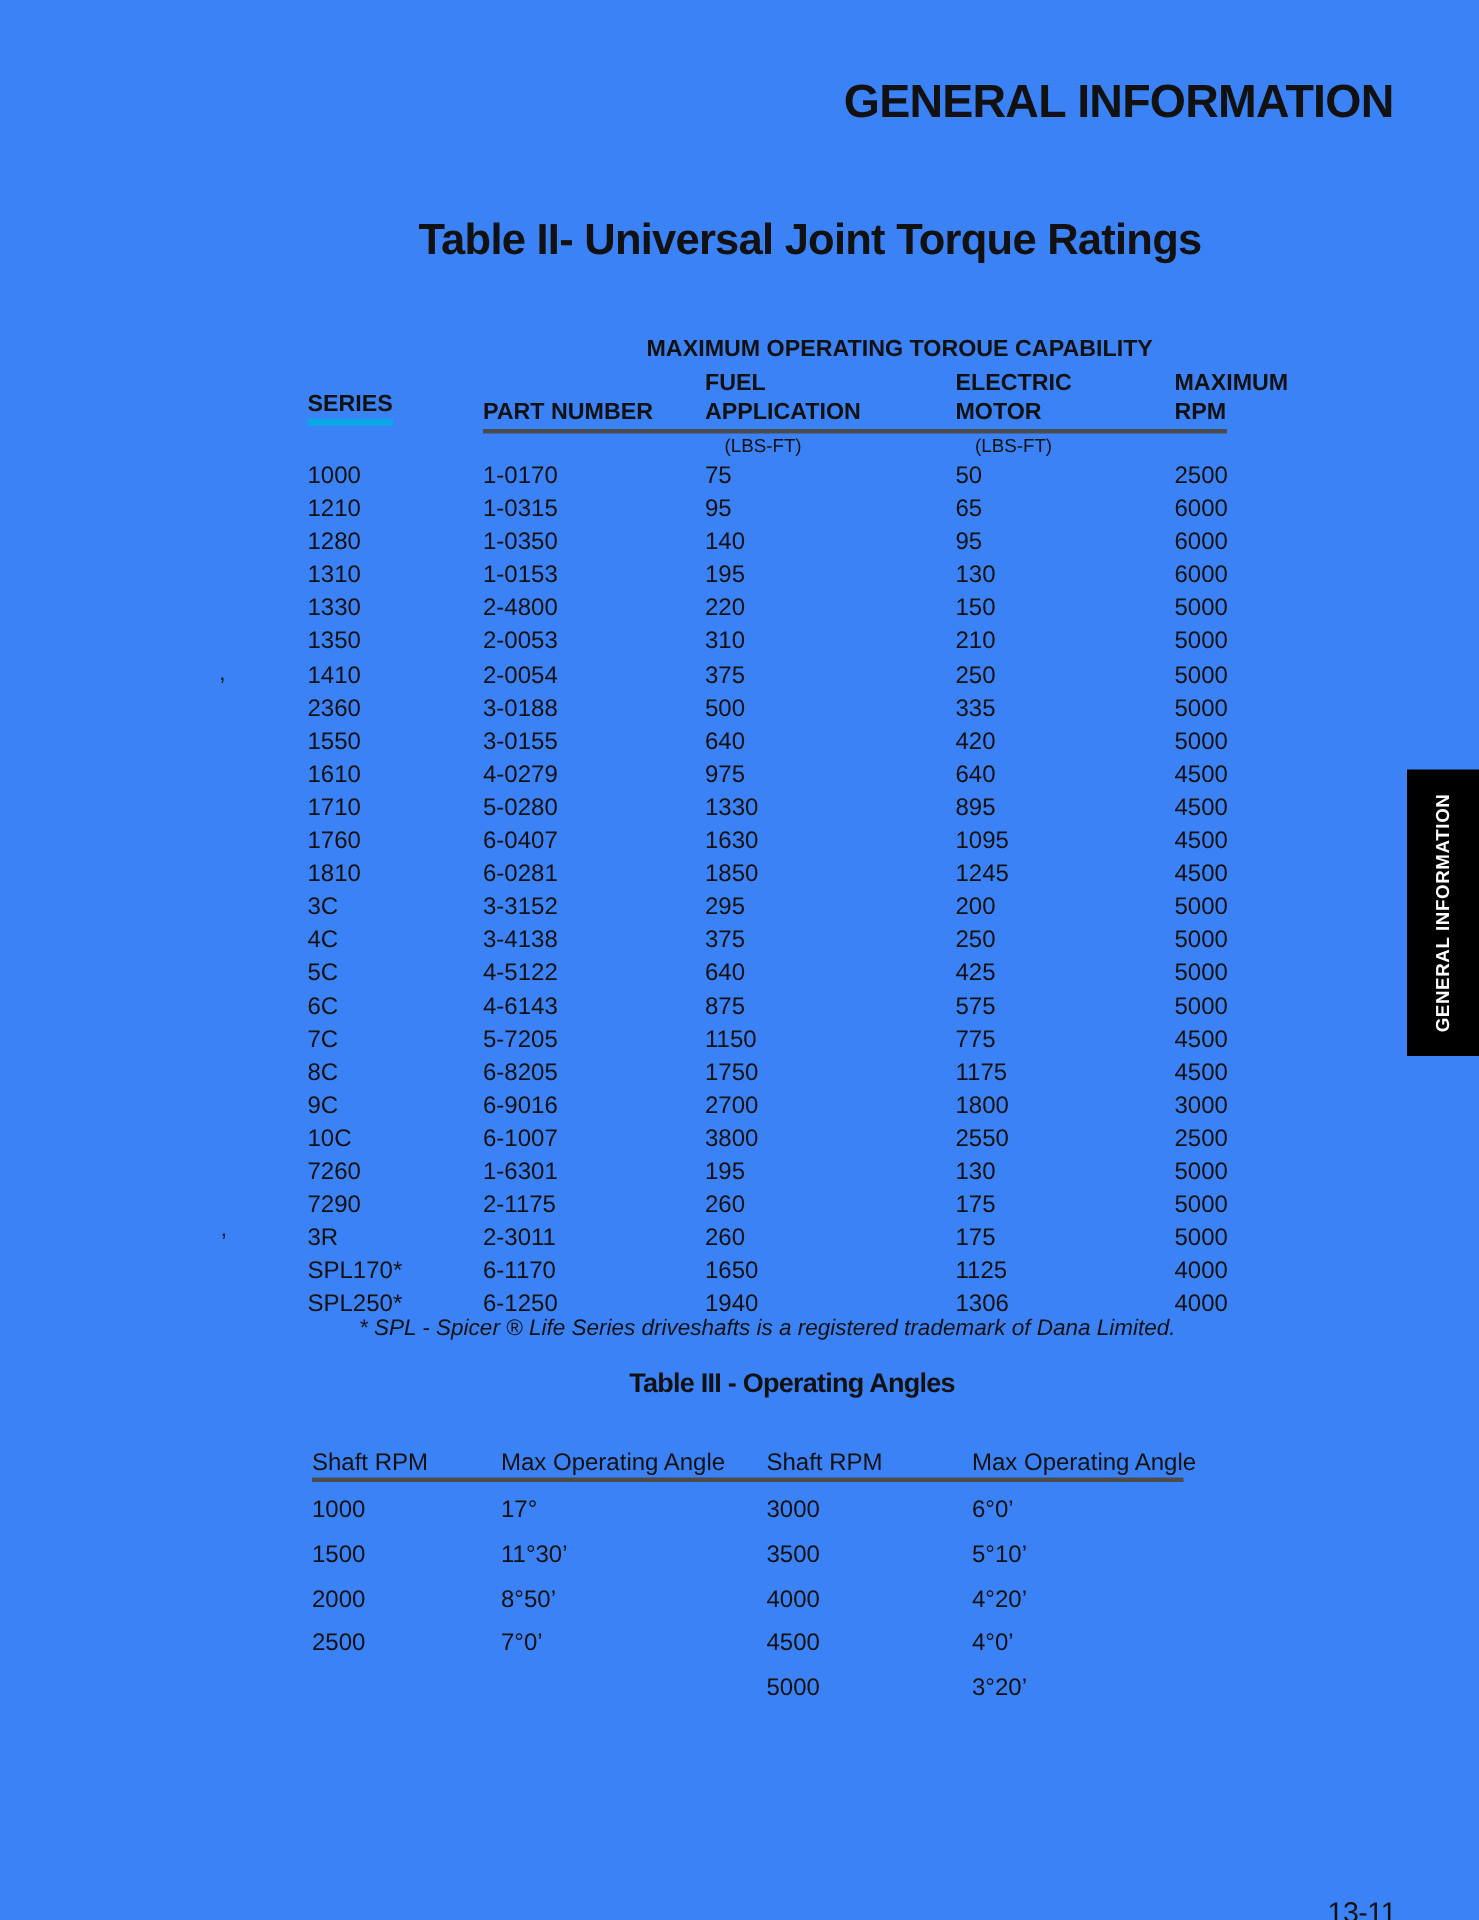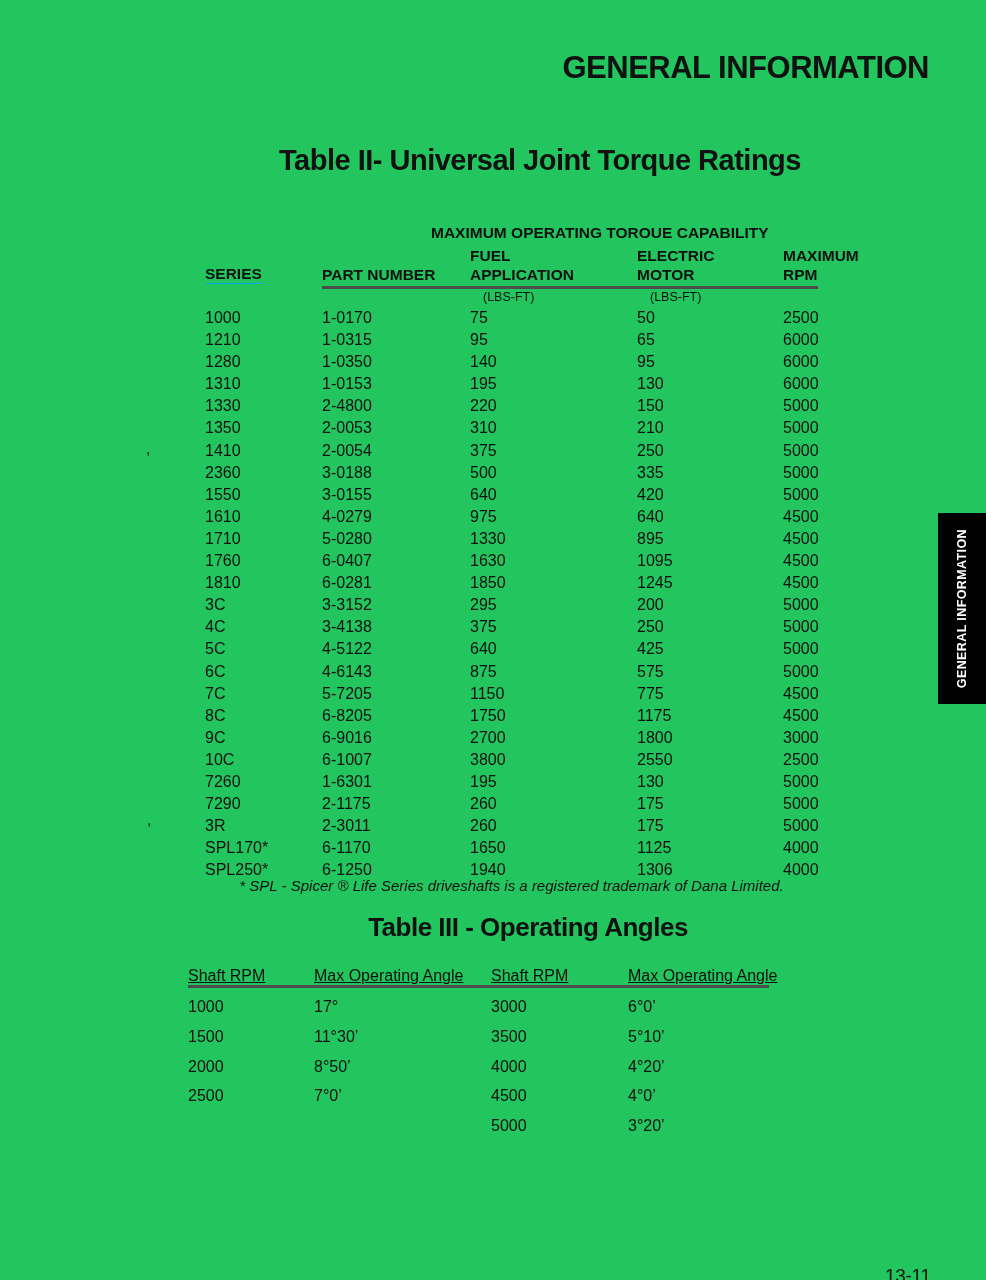--- a/index.html
+++ b/index.html
@@ -1,54 +1,54 @@
 <!DOCTYPE html>
 <html><head>
 <meta charset="utf-8">
 <style>
   html,body{margin:0;padding:0;background:#e8e8e8;}
   .page{
     position:relative;
     width:986px;height:1280px;
-    background:#22c55e;
+    background:#3b82f6;
     font-family:"Liberation Sans","DejaVu Sans",sans-serif;
     color:#111;
     overflow:hidden;
     margin:0 auto;
   }
   
   .hdr-title{
     position:absolute;top:50px;right:57px;
     font-size:31px;font-weight:700;letter-spacing:-0.5px;white-space:nowrap;
   }
   
   .t2-title{
     position:absolute;top:144px;left:230px;width:620px;text-align:center;
     font-size:29px;font-weight:700;letter-spacing:-0.5px;white-space:nowrap;
   }
   .t2{position:absolute;left:205px;top:224px;width:613px;}
   .t2-group{position:absolute;left:226px;top:0;font-size:15.5px;font-weight:700;white-space:nowrap;}
   .t2-grid{display:grid;grid-template-columns:117px 148px 167px 146px 1fr;width:100%;}
   .t2-head{position:absolute;top:22px;left:0;align-items:end;font-size:15.5px;font-weight:700;line-height:19px;}
   .t2-head .hcell{white-space:nowrap;}
-  .underline-self{display:inline-block;border-bottom:1px solid #0ea5e9;}
+  .underline-self{display:inline-block;border-bottom:5px solid #0ea5e9;}
   .t2-rule{position:absolute;left:117px;top:62px;width:496px;height:3px;background:#4c4c4c;}
   .t2-units{position:absolute;top:66px;left:13px;font-size:12.5px;line-height:15px;}
   .t2-rows{position:absolute;top:84px;left:0;width:100%;}
   .t2-row{height:22.1px;font-size:16px;line-height:20px;}
   .footnote{
     position:absolute;top:877px;left:205px;width:613px;text-align:center;
     font-style:italic;font-size:15px;white-space:nowrap;
   }
   
   .t3-title{
     position:absolute;top:912px;left:218px;width:620px;text-align:center;
-    font-size:26px;font-weight:700;letter-spacing:-0.5px;white-space:nowrap;
-  }
-  .t3{position:absolute;left:188px;top:966px;width:600px;text-decoration:underline;}
+    font-size:18px;font-weight:700;letter-spacing:-0.5px;white-space:nowrap;
+  }
+  .t3{position:absolute;left:208px;top:966px;width:600px;}
   .t3-grid{display:grid;grid-template-columns:126px 177px 137px 1fr;width:100%;}
   .t3-head{font-size:16px;line-height:19px;}
   .t3-head .hcell{white-space:nowrap;}
   .t3-rule{position:absolute;top:19px;left:0;width:581px;height:2.5px;background:#4c4c4c;}
   .t3-rows{position:absolute;top:31px;left:0;width:100%;}
   .t3-row{height:29.8px;font-size:16px;line-height:20px;}
   
   .side-tab{
     position:absolute;left:938px;top:513px;width:48px;height:191px;
     background:#000;display:flex;align-items:center;justify-content:center;

